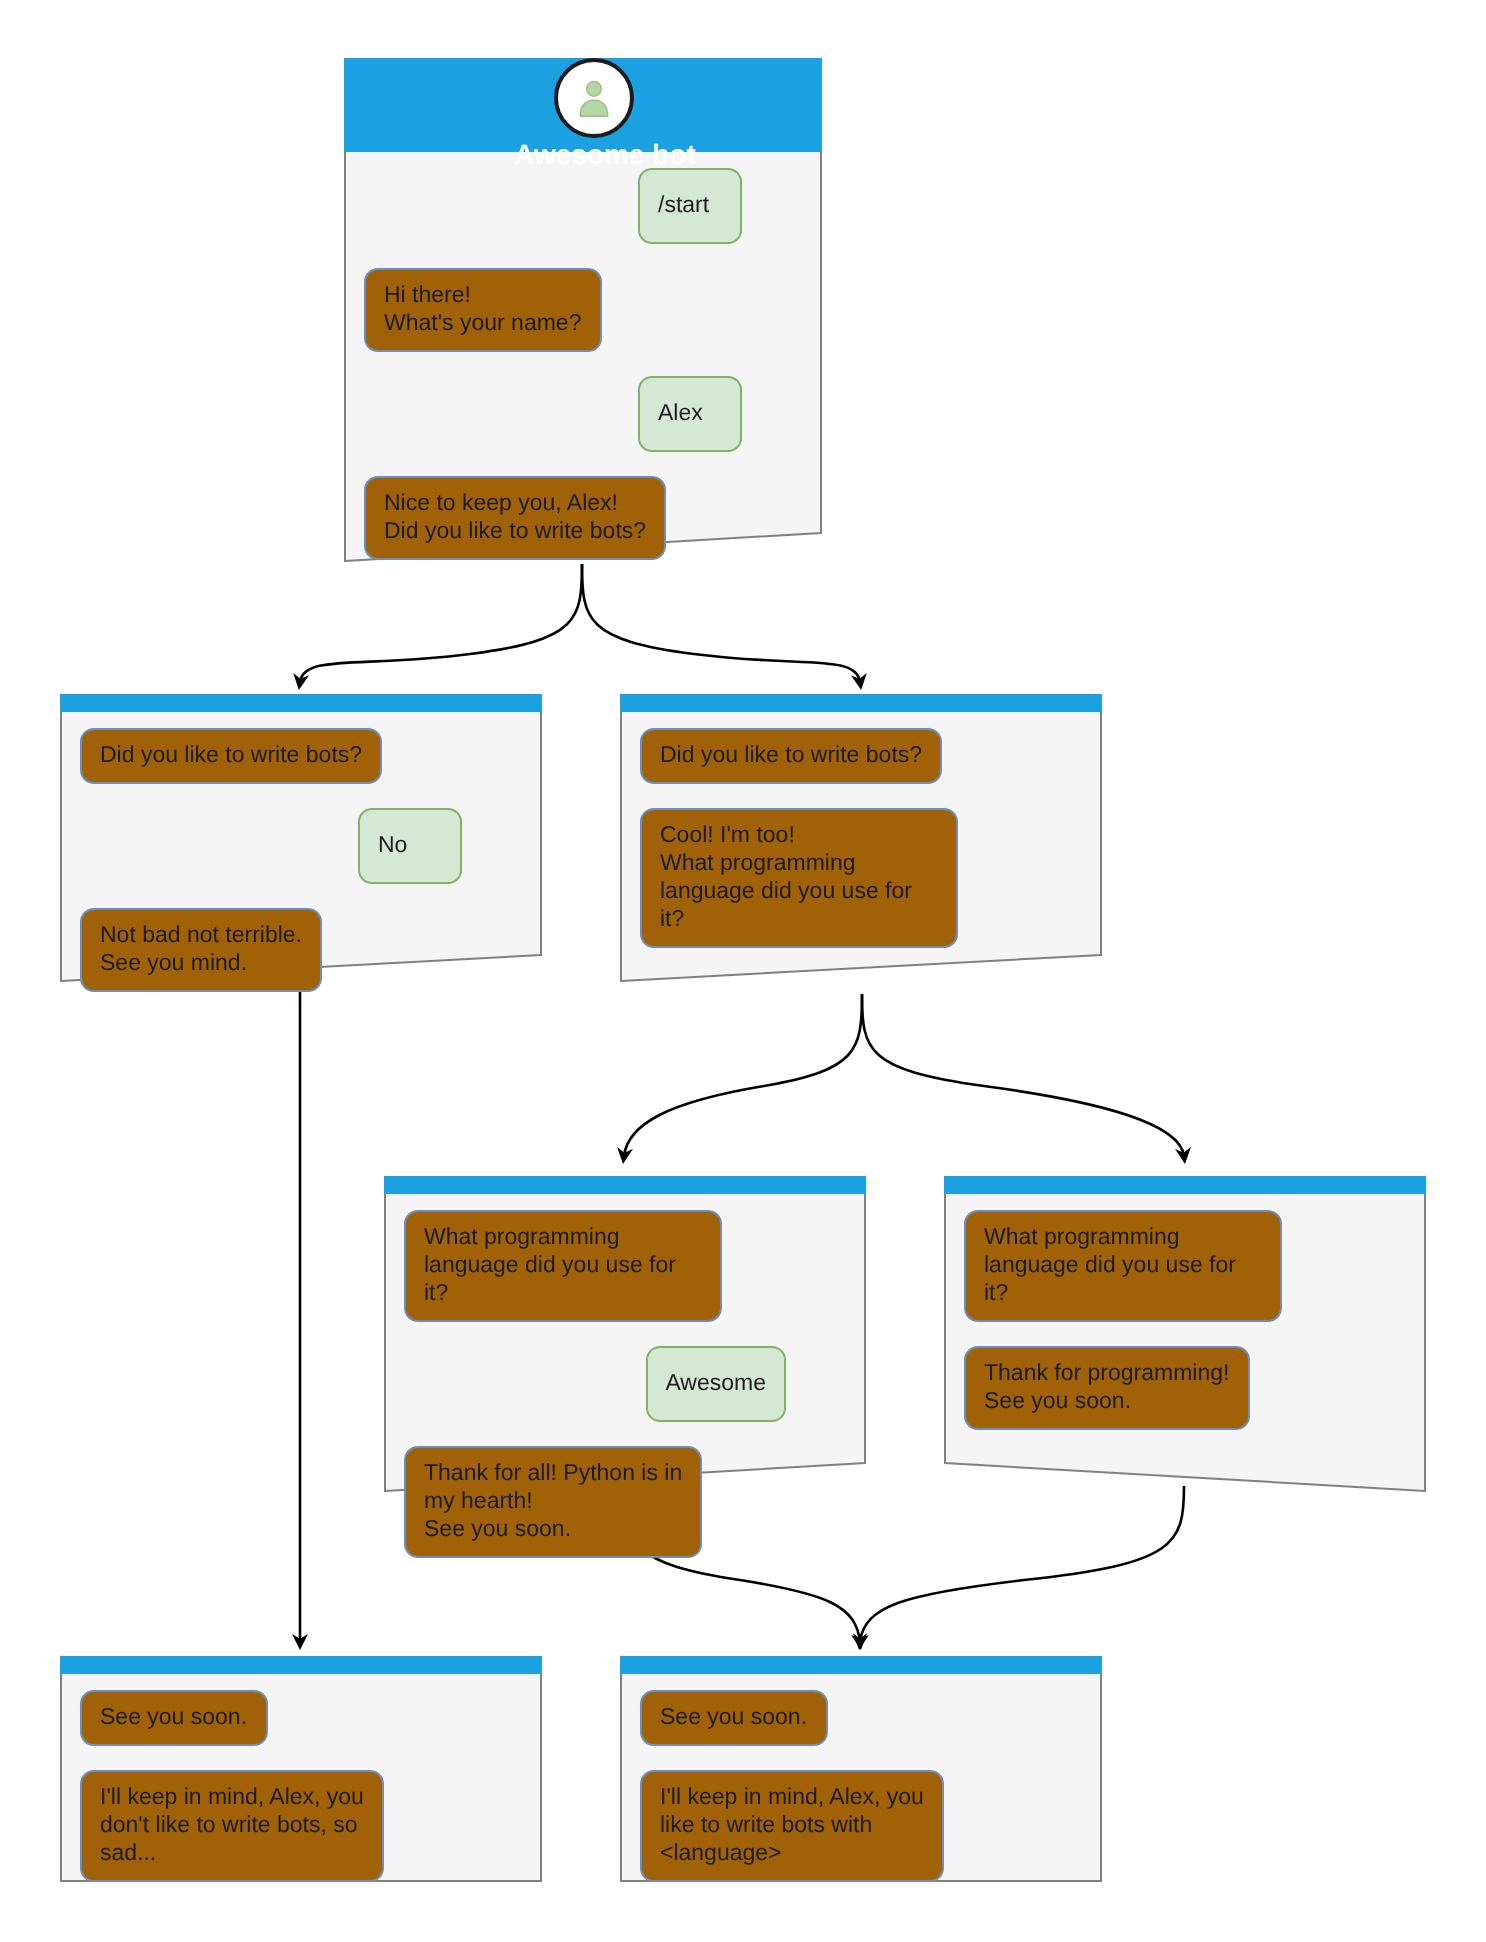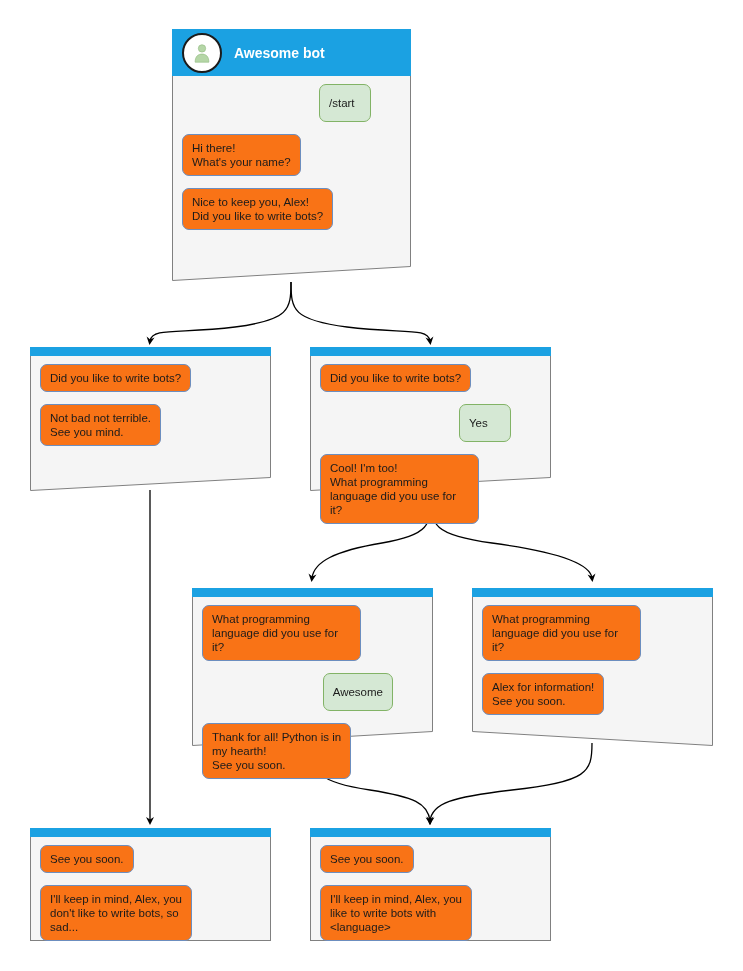--- a/index.html
+++ b/index.html
@@ -101,21 +101,21 @@
   .bubble {
     font-size: 11.5px;
     line-height: 14px;
     color: #1b1b1b;
     padding: 6px 9px;
     border-radius: 7px;
     white-space: pre-line;
     box-sizing: border-box;
   }
   .bubble.bot {
-    background: #f97316;
+    background: #a16207;
     border: 1px solid #6c8ebf;
     max-width: 72%;
   }
   .bubble.user {
     background: #d5e8d4;
     border: 1px solid #82b366;
     min-width: 52px;
     text-align: left;
   }
   .bubble.user.tall { padding: 11px 9px; }
@@ -145,72 +145,75 @@
     <path d="M 312,743 C 312,772 316,782 370,790 C 414,797 428,803 430,821" fill="none" stroke="#000000" stroke-width="1.3" marker-end="url(#arrow)"></path>
 
     <path d="M 592,743 C 592,772 588,782 512,790 C 452,797 432,803 430,821" fill="none" stroke="#000000" stroke-width="1.3" marker-end="url(#arrow)"></path>
   </svg>
 
   <div class="node has-title" style="left:172px; top:29px; width:239px; height:252px;">
     <svg class="node-outline" viewBox="0 0 239 252" preserveAspectRatio="none">
       <polygon points="0.5,0.5 238.5,0.5 238.5,237.5 0.5,251.5" fill="#f5f5f5" stroke="#808080" stroke-width="1"></polygon>
     </svg>
     <div class="node-head"></div>
-    <div class="node-title-row" style="width:239px;">
+    <div class="node-title-row" style="width:239px;flex-direction:column;">
       <span class="avatar">
         <svg width="22" height="22" viewBox="0 0 24 24" aria-hidden="true">
           <circle cx="12" cy="7" r="4" fill="#b5d6a7" stroke="#9ac089" stroke-width="0.8"></circle>
           <path d="M4.5 22 C4.5 15.5 8 13.2 12 13.2 C16 13.2 19.5 15.5 19.5 22 Z" fill="#b5d6a7" stroke="#9ac089" stroke-width="0.8"></path>
         </svg>
       </span>
       <span class="node-title">Awesome bot</span>
     </div>
     <div class="msgs" style="top:47px;">
       <div class="msg-row right">
         <div class="bubble user tall">/start</div>
       </div>
       <div class="msg-row left">
         <div class="bubble bot">Hi there!
 What's your name?</div>
       </div>
+      <div class="msg-row right">
+        <div class="bubble user tall">Alex</div>
+      </div>
       <div class="msg-row left">
         <div class="bubble bot">Nice to keep you, Alex!
 Did you like to write bots?</div>
       </div>
     </div>
   </div>
 
   <div class="node" style="left:30px; top:347px; width:241px; height:144px;">
     <svg class="node-outline" viewBox="0 0 241 144" preserveAspectRatio="none">
       <polygon points="0.5,0.5 240.5,0.5 240.5,130.5 0.5,143.5" fill="#f5f5f5" stroke="#808080" stroke-width="1"></polygon>
     </svg>
     <div class="node-head"></div>
     <div class="msgs" style="top:9px;">
       <div class="msg-row left">
         <div class="bubble bot">Did you like to write bots?</div>
       </div>
+      <div class="msg-row right">
+        <div class="bubble user tall">No</div>
+      </div>
       <div class="msg-row left">
         <div class="bubble bot">Not bad not terrible.
 See you mind.</div>
       </div>
     </div>
   </div>
 
   <div class="node" style="left:310px; top:347px; width:241px; height:144px;">
     <svg class="node-outline" viewBox="0 0 241 144" preserveAspectRatio="none">
       <polygon points="0.5,0.5 240.5,0.5 240.5,130.5 0.5,143.5" fill="#f5f5f5" stroke="#808080" stroke-width="1"></polygon>
     </svg>
     <div class="node-head"></div>
     <div class="msgs" style="top:9px;">
       <div class="msg-row left">
         <div class="bubble bot">Did you like to write bots?</div>
       </div>
-      <div class="msg-row right">
-        <div class="bubble user tall">Yes</div>
-      </div>
       <div class="msg-row left">
         <div class="bubble bot">Cool! I'm too!
 What programming
 language did you use for it?</div>
       </div>
     </div>
   </div>
 
   <div class="node" style="left:192px; top:588px; width:241px; height:158px;">
     <svg class="node-outline" viewBox="0 0 241 158" preserveAspectRatio="none">
@@ -237,21 +240,21 @@
     <svg class="node-outline" viewBox="0 0 241 158" preserveAspectRatio="none">
       <polygon points="0.5,0.5 240.5,0.5 240.5,157.5 0.5,143.5" fill="#f5f5f5" stroke="#808080" stroke-width="1"></polygon>
     </svg>
     <div class="node-head"></div>
     <div class="msgs" style="top:9px;">
       <div class="msg-row left">
         <div class="bubble bot">What programming
 language did you use for it?</div>
       </div>
       <div class="msg-row left">
-        <div class="bubble bot">Alex for information!
+        <div class="bubble bot">Thank for programming!
 See you soon.</div>
       </div>
     </div>
   </div>
 
   <div class="node" style="left:30px; top:828px; width:241px; height:113px;">
     <div class="node-clip"></div>
     <div class="node-head"></div>
     <div class="msgs" style="top:9px;">
       <div class="msg-row left">

